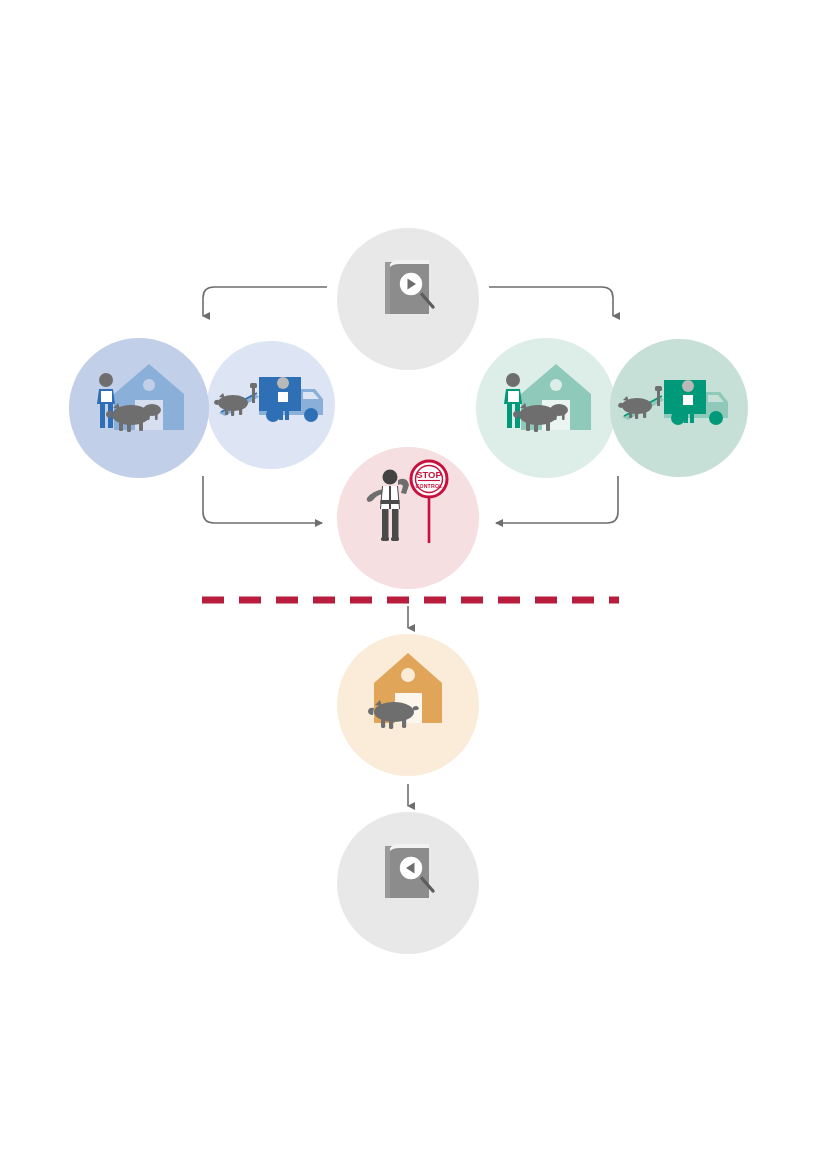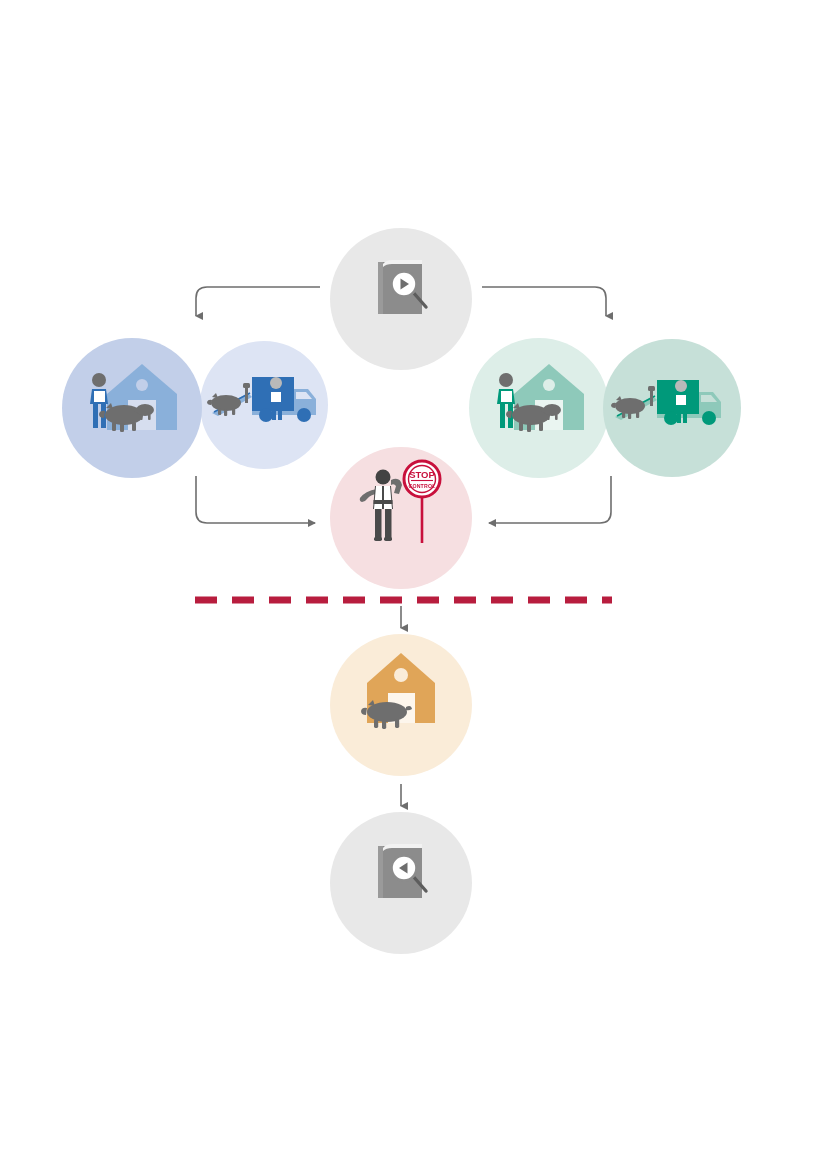--- a/index.html
+++ b/index.html
@@ -1,21 +1,21 @@
 <!DOCTYPE html>
 <html><head>
 <meta charset="utf-8">
 <title>Traceability Diagram</title>
 <style>
   html,body{margin:0;padding:0;background:#ffffff;}
   body{
     width:827px;height:1169px;position:relative;overflow:hidden;
     font-family:"Liberation Sans", sans-serif;
   }
-  #canvas{position:absolute;left:7px;top:0;width:705px;height:1169px;}
+  #canvas{position:absolute;left:14px;top:0;width:705px;height:1169px;}
   .node{position:absolute;border-radius:50%;}
   .node svg{position:absolute;left:0;top:0;width:100%;height:100%;overflow:visible;}
   .conn{position:absolute;left:0;top:0;width:827px;height:1169px;pointer-events:none;}
 </style>
 </head>
 <body>
 
 <div id="canvas">
 
   <svg class="conn" viewBox="0 0 827 1169">

